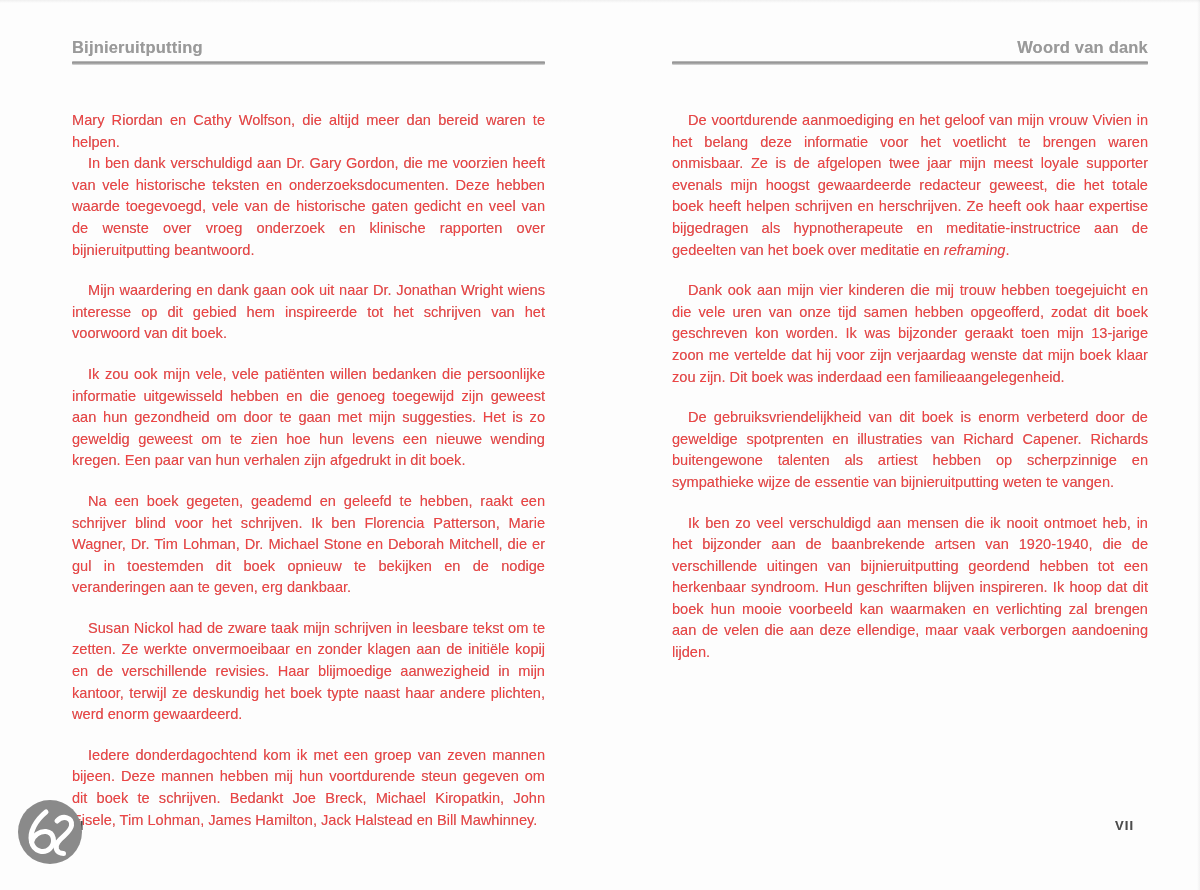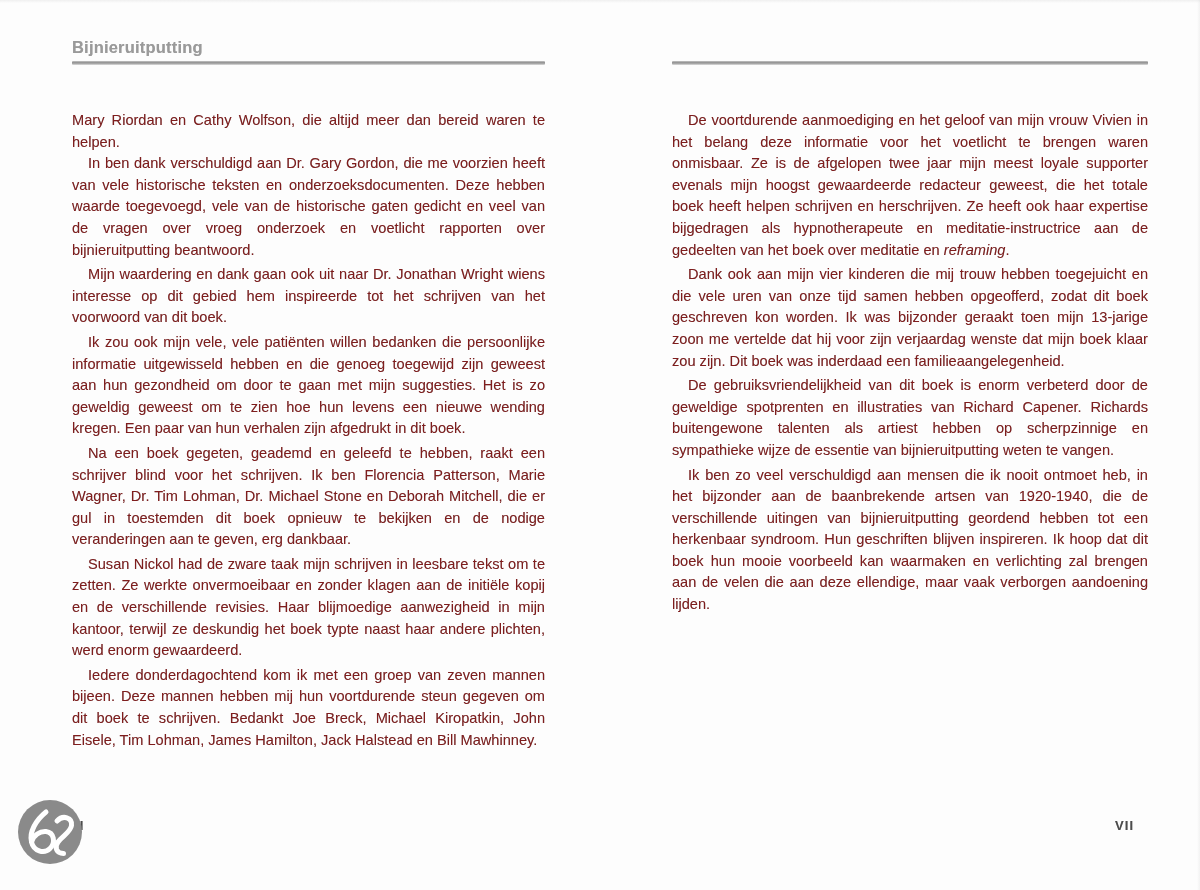--- a/index.html
+++ b/index.html
@@ -22,27 +22,27 @@
   #right-page .running-header{text-align:right;}
   .header-rule{
     position:absolute;top:61px;left:0;right:0;height:4px;
     background:linear-gradient(to bottom,#c4c4c4 0%,#8e8e8e 45%,#b9b9b9 75%,#dedede 100%);
     border-radius:1px;
   }
 
   .body-text{
     position:absolute;top:110px;left:0;right:0;
     font-size:14.6px;line-height:21.6px;
-    color:#7f1d1d;
+    color:#ef4444;
     text-align:justify;
     text-shadow:0 0 .5px rgba(80,80,80,.45);
   }
   .body-text p{margin:0;padding:0;}
   .body-text p.indent{text-indent:16px;}
-  .body-text p.gap{margin-top:3px;}
+  .body-text p.gap{margin-top:19px;}
   .body-text i{font-style:italic;}
 
   .page-number{
     position:absolute;top:818px;
     font-size:13px;font-weight:bold;letter-spacing:1px;
     color:#4c4c4c;
     text-shadow:0 0 .5px rgba(80,80,80,.4);
   }
   #left-page-number{left:70px;z-index:1;}
   #right-page-number{right:66px;position:absolute;margin-left:6px;}
@@ -61,30 +61,31 @@
 <body>
 
 <div id="scan-edge-top"></div>
 <div id="scan-edge-right"></div>
 
 <div class="page-col" id="left-page">
   <div class="running-header">Bijnieruitputting</div>
   <div class="header-rule"></div>
   <div class="body-text">
       <p><span>Mary Riordan en Cathy Wolfson, die altijd meer dan bereid waren te helpen.</span></p>
-      <p class="indent"><span>In ben dank verschuldigd aan Dr. Gary Gordon, die me voorzien heeft van vele historische teksten en onderzoeksdocumenten. Deze hebben waarde toegevoegd, vele van de historische gaten gedicht en veel van de vragen over vroeg onderzoek en voetlicht rapporten over bijnieruitputting beantwoord.</span></p>
+      <p class="indent"><span>In ben dank verschuldigd aan Dr. Gary Gordon, die me voorzien heeft van vele historische teksten en onderzoeksdocumenten. Deze hebben waarde toegevoegd, vele van de historische gaten gedicht en veel van de wenste over vroeg onderzoek en klinische rapporten over bijnieruitputting beantwoord.</span></p>
       <p class="indent gap"><span>Mijn waardering en dank gaan ook uit naar Dr. Jonathan Wright wiens interesse op dit gebied hem inspireerde tot het schrijven van het voorwoord van dit boek.</span></p>
       <p class="indent gap"><span>Ik zou ook mijn vele, vele patiënten willen bedanken die persoonlijke informatie uitgewisseld hebben en die genoeg toegewijd zijn geweest aan hun gezondheid om door te gaan met mijn suggesties. Het is zo geweldig geweest om te zien hoe hun levens een nieuwe wending kregen. Een paar van hun verhalen zijn afgedrukt in dit boek.</span></p>
       <p class="indent gap"><span>Na een boek gegeten, geademd en geleefd te hebben, raakt een schrijver blind voor het schrijven. Ik ben Florencia Patterson, Marie Wagner, Dr. Tim Lohman, Dr. Michael Stone en Deborah Mitchell, die er gul in toestemden dit boek opnieuw te bekijken en de nodige veranderingen aan te geven, erg dankbaar.</span></p>
       <p class="indent gap"><span>Susan Nickol had de zware taak mijn schrijven in leesbare tekst om te zetten. Ze werkte onvermoeibaar en zonder klagen aan de initiële kopij en de verschillende revisies. Haar blijmoedige aanwezigheid in mijn kantoor, terwijl ze deskundig het boek typte naast haar andere plichten, werd enorm gewaardeerd.</span></p>
       <p class="indent gap"><span>Iedere donderdagochtend kom ik met een groep van zeven mannen bijeen. Deze mannen hebben mij hun voortdurende steun gegeven om dit boek te schrijven. Bedankt Joe Breck, Michael Kiropatkin, John Eisele, Tim Lohman, James Hamilton, Jack Halstead en Bill Mawhinney.</span></p>
     </div>
 </div>
 
 <div class="page-col" id="right-page">
+  <div class="running-header">Woord van dank</div>
   <div class="header-rule"></div>
   <div class="body-text">
       <p class="indent"><span>De voortdurende aanmoediging en het geloof van mijn vrouw Vivien in het belang deze informatie voor het voetlicht te brengen waren onmisbaar. Ze is de afgelopen twee jaar mijn meest loyale supporter evenals mijn hoogst gewaardeerde redacteur geweest, die het totale boek heeft helpen schrijven en herschrijven. Ze heeft ook haar expertise bijgedragen als hypnotherapeute en meditatie-instructrice aan de gedeelten van het boek over meditatie en </span><i>reframing</i><span>.</span></p>
       <p class="indent gap"><span>Dank ook aan mijn vier kinderen die mij trouw hebben toegejuicht en die vele uren van onze tijd samen hebben opgeofferd, zodat dit boek geschreven kon worden. Ik was bijzonder geraakt toen mijn 13-jarige zoon me vertelde dat hij voor zijn verjaardag wenste dat mijn boek klaar zou zijn. Dit boek was inderdaad een familieaangelegenheid.</span></p>
       <p class="indent gap"><span>De gebruiksvriendelijkheid van dit boek is enorm verbeterd door de geweldige spotprenten en illustraties van Richard Capener. Richards buitengewone talenten als artiest hebben op scherpzinnige en sympathieke wijze de essentie van bijnieruitputting weten te vangen.</span></p>
       <p class="indent gap"><span>Ik ben zo veel verschuldigd aan mensen die ik nooit ontmoet heb, in het bijzonder aan de baanbrekende artsen van 1920-1940, die de verschillende uitingen van bijnieruitputting geordend hebben tot een herkenbaar syndroom. Hun geschriften blijven inspireren. Ik hoop dat dit boek hun mooie voorbeeld kan waarmaken en verlichting zal brengen aan de velen die aan deze ellendige, maar vaak verborgen aandoening lijden.</span></p>
     </div>
 </div>
 
 <div class="page-number" id="left-page-number">VI</div>

